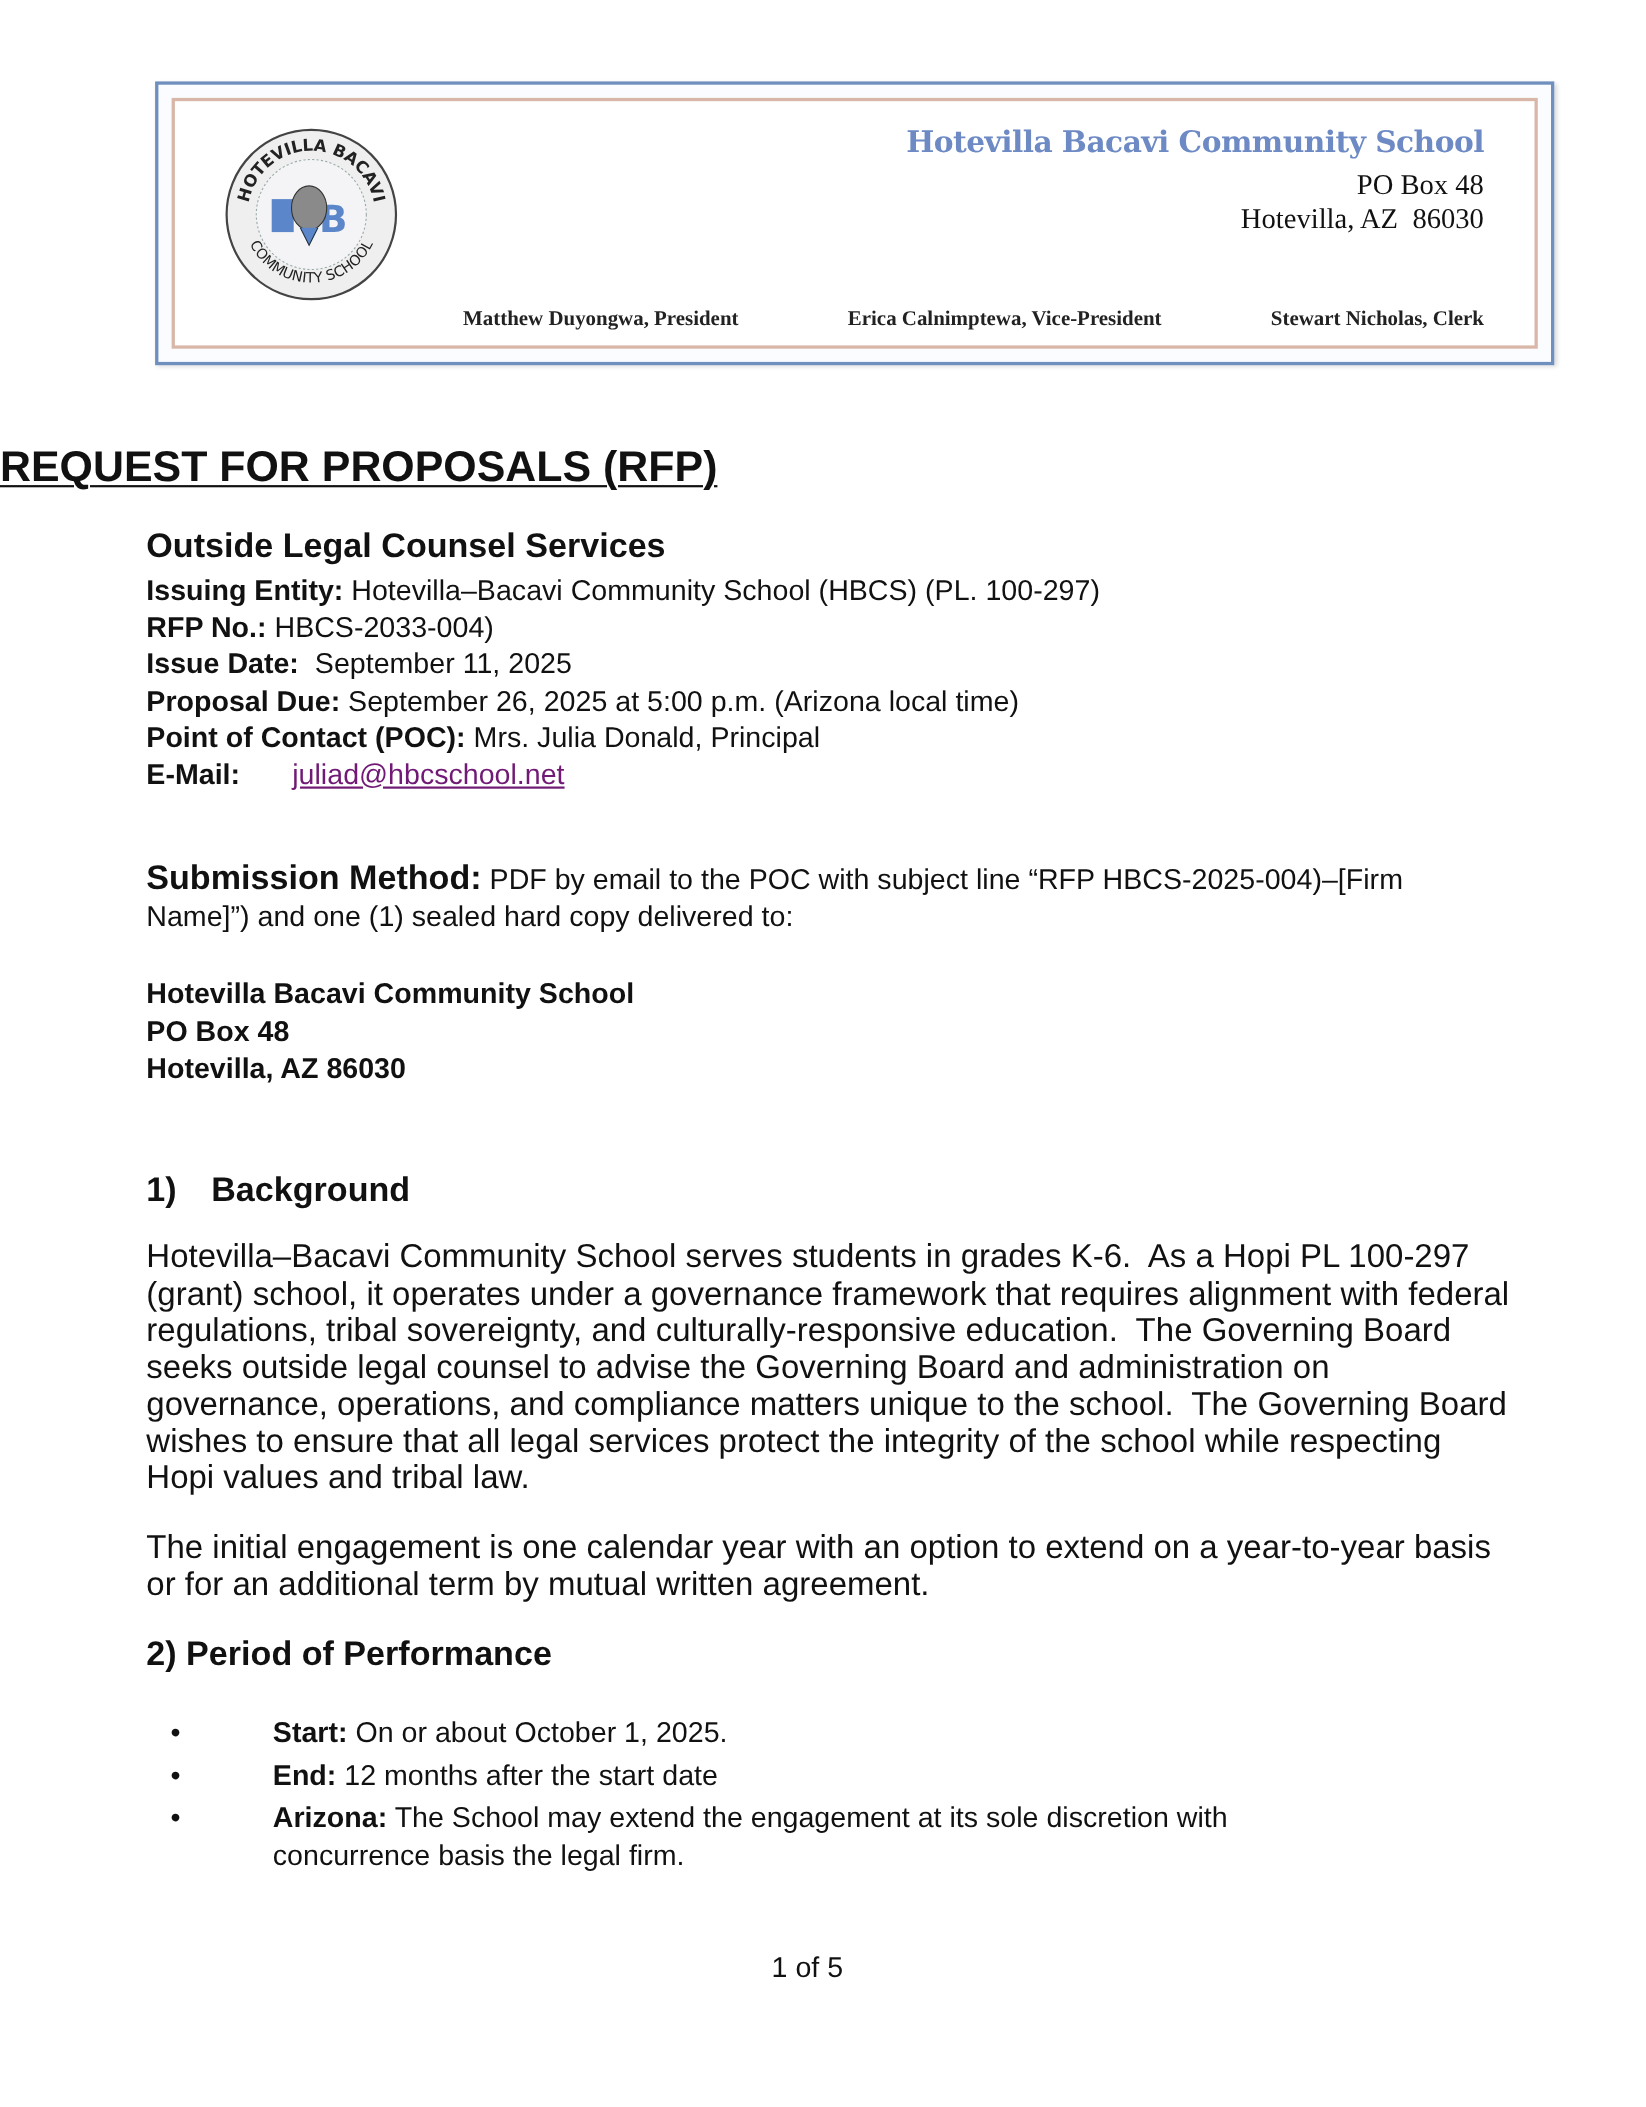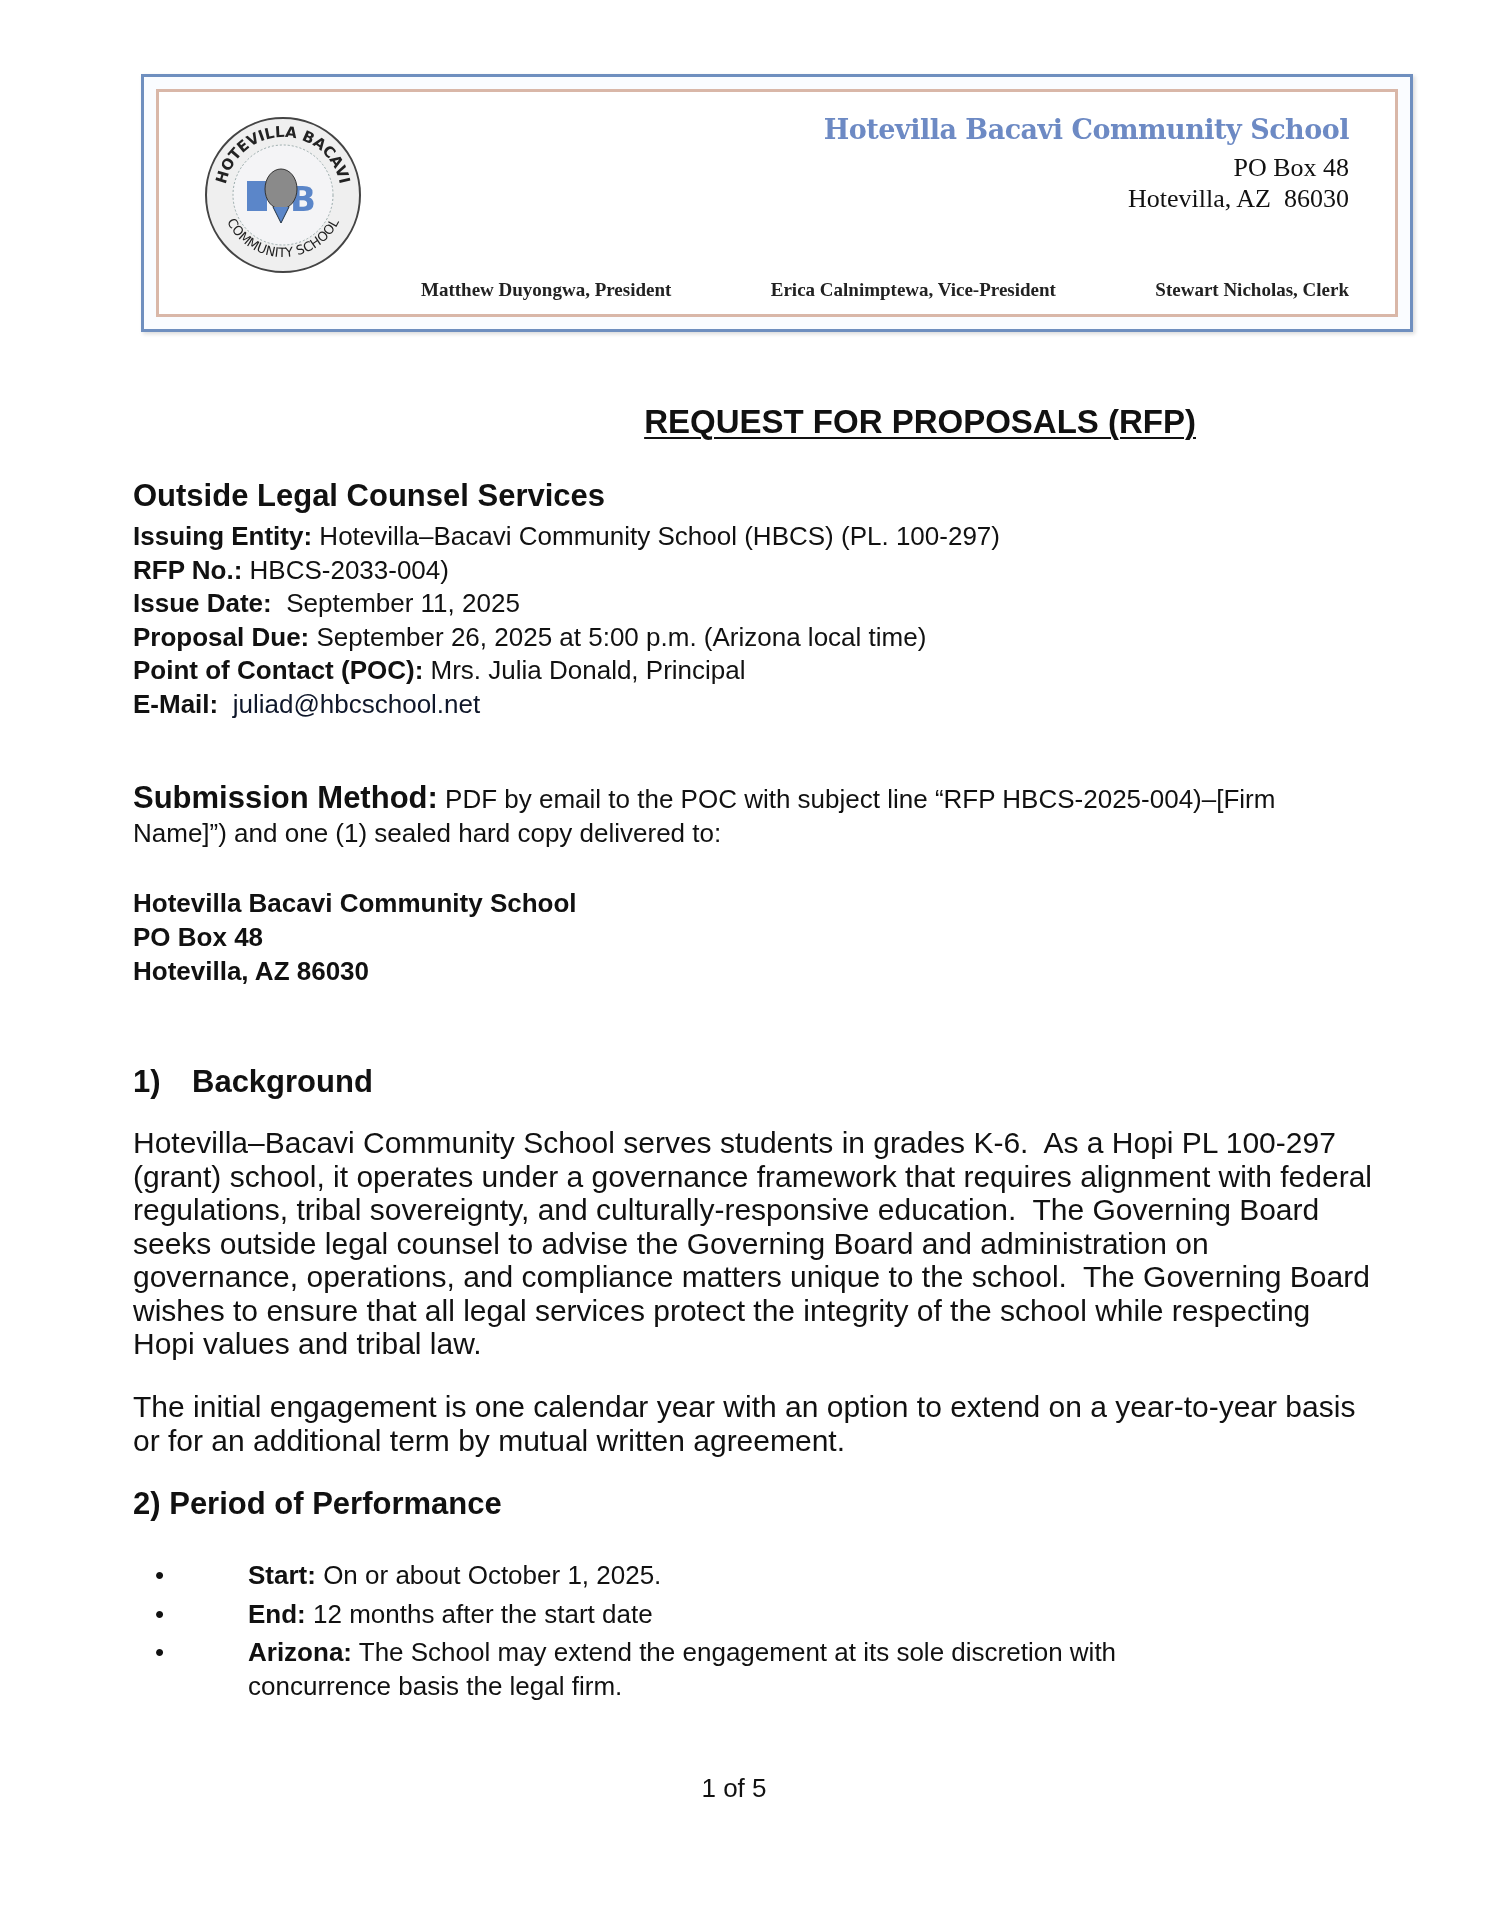--- a/index.html
+++ b/index.html
@@ -11,28 +11,28 @@
   .letterhead-inner { position: absolute; left: 12px; top: 12px; right: 12px; bottom: 12px;
                       border: 3px solid #d9b7a8; background: #fff; }
   .logo { position: absolute; left: 44px; top: 23px; width: 160px; height: 160px; }
   .lh-name { position: absolute; right: 46px; top: 22px; font-family: "DejaVu Serif", serif;
              font-weight: bold; font-size: 27px; color: #6d8ac4; letter-spacing: -0.5px; }
   .lh-addr { position: absolute; right: 46px; top: 60px; text-align: right;
              font-family: "Liberation Serif", serif; font-size: 26px; line-height: 31px; color: #111; }
   .lh-officers { position: absolute; left: 262px; right: 46px; top: 187px;
                  display: flex; justify-content: space-between;
                  font-family: "Liberation Serif", serif; font-weight: bold; font-size: 19px; color: #222; }
-  .title { position: absolute; left: 0; width: 1196px; top: 403px; text-align: right;
-           font-size: 33px; font-weight: bold; }
+  .title { position: absolute; left: 0; width: 1196px; top: 403px; text-align: left;
+           font-size: 39px; font-weight: bold; }
   .title span { text-decoration: underline; text-decoration-thickness: 2px; text-underline-offset: 4px; }
   .content { position: absolute; left: 133px; width: 1240px; }
   .h-main { top: 478px; font-size: 31px; font-weight: bold; }
   .meta { top: 520px; font-size: 26px; line-height: 33.5px; }
   .meta b { font-weight: bold; }
-  .link { color: #0f172a; }
+  .link { text-decoration: underline; color: #701a75; margin-left: 33px; }
   .submission { top: 781px; font-size: 26px; line-height: 33.5px; }
   .submission .lead { font-size: 31px; font-weight: bold; }
   .address { top: 886px; font-size: 26px; line-height: 34px; font-weight: bold; }
   .sec-h { font-size: 31px; font-weight: bold; }
   .sec1 { top: 1064px; }
   .sec1 .num { display: inline-block; width: 59px; }
   .para { font-size: 30px; line-height: 33.5px; }
   .p1 { top: 1126px; }
   .p2 { top: 1390px; }
   .sec2 { top: 1486px; }

